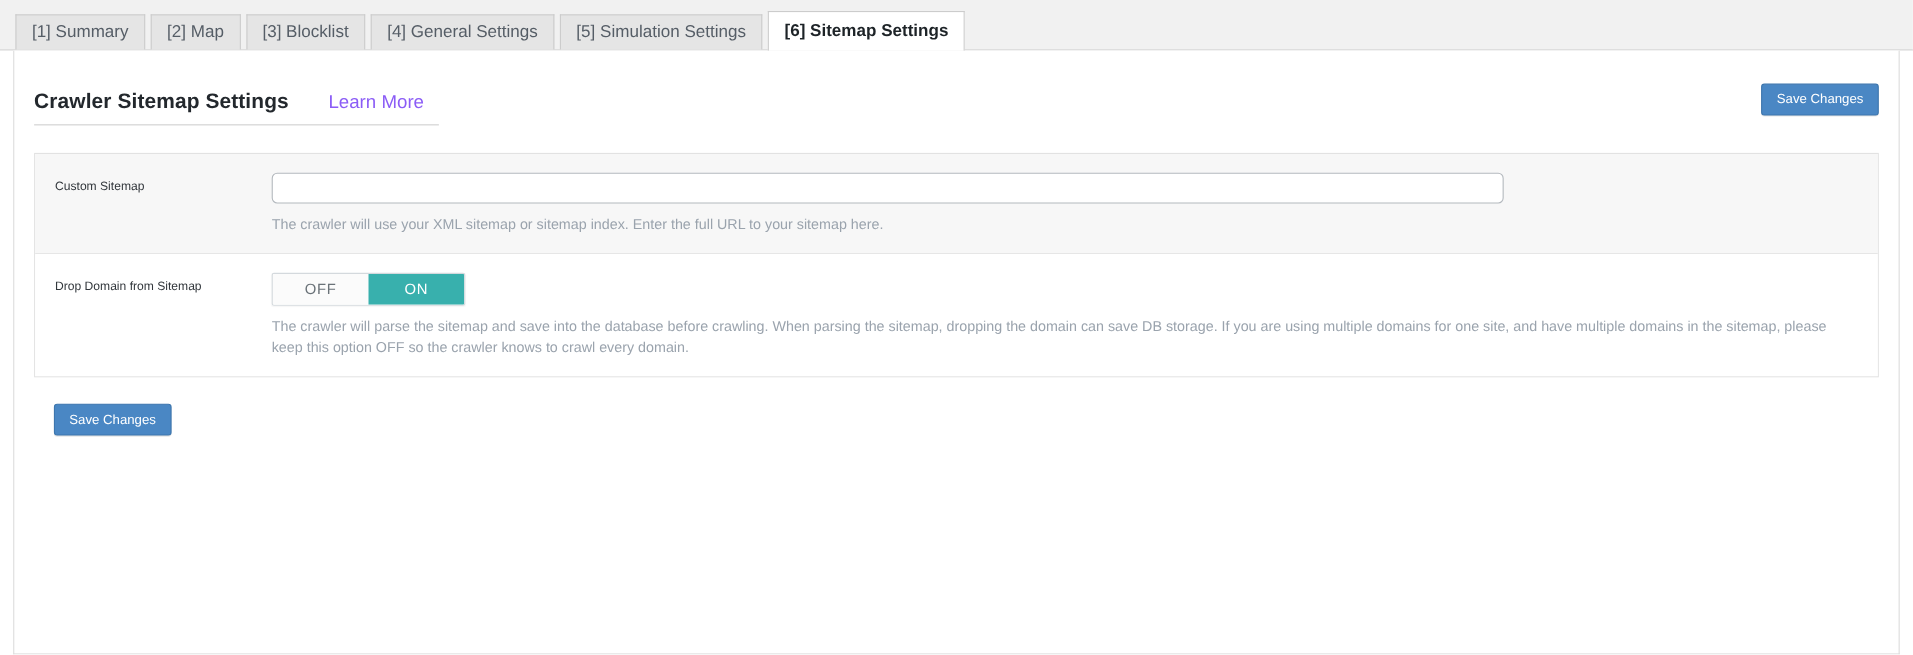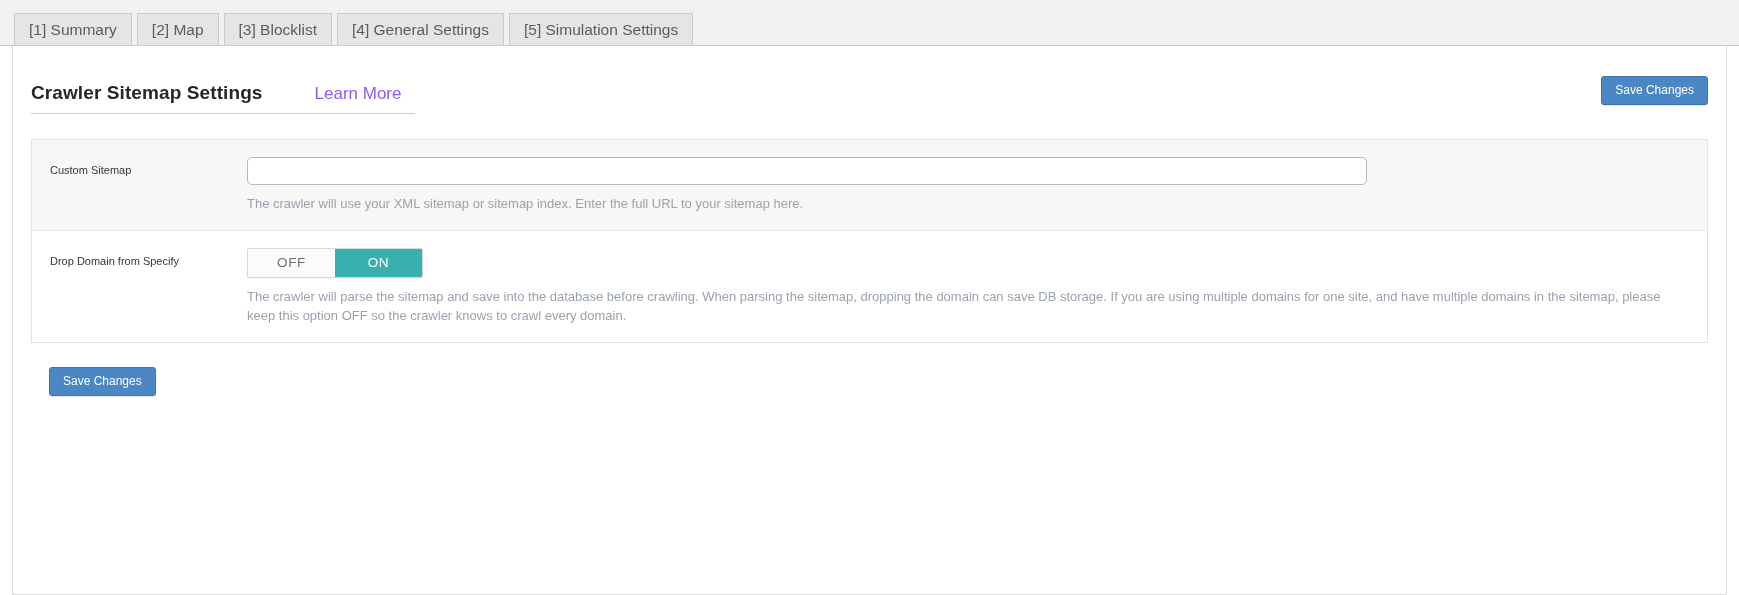--- a/index.html
+++ b/index.html
@@ -70,22 +70,22 @@
   
   .header-row {
     position: relative;
     display: flex;
     align-items: center;
     padding: 30px 0 0 0;
     height: 74px;
   }
   .title-group {
     display: flex;
-    align-items: flex-end;
-    gap: 52px;
+    align-items: center;
+    gap: 36px;
     border-bottom: 1px solid #cfcfcf;
     padding-bottom: 9px;
     padding-right: 14px;
   }
   .page-title {
     font-size: 19px;
     font-weight: bold;
     color: #23282d;
     letter-spacing: 0.1px;
   }
@@ -233,20 +233,23 @@
   </div>
   <div class="tab">
     <span>[3] Blocklist</span>
   </div>
   <div class="tab">
     <span>[4] General Settings</span>
   </div>
   <div class="tab">
     <span>[5] Simulation Settings</span>
   </div>
+  <div class="tab active">
+    <span>[6] Sitemap Settings</span>
+  </div>
 </div>
 
 <div class="page">
   <div class="panel">
 
     <div class="header-row">
       <div class="title-group">
         <span class="page-title">Crawler Sitemap Settings</span>
         <a class="learn-more">Learn More</a>
       </div>
@@ -257,21 +260,21 @@
 
       <div class="srow alt">
         <div class="slabel">Custom Sitemap</div>
         <div class="sfield">
           <input class="text-input" type="text" value="" style="">
           <div class="help">The crawler will use your XML sitemap or sitemap index. Enter the full URL to your sitemap here.</div>
         </div>
       </div>
 
       <div class="srow plain">
-        <div class="slabel">Drop Domain from Specify</div>
+        <div class="slabel">Drop Domain from Sitemap</div>
         <div class="sfield">
           <div class="toggle">
             <div class="opt">OFF</div>
             <div class="opt on">ON</div>
           </div>
           <div class="help">The crawler will parse the sitemap and save into the database before crawling. When parsing the sitemap, dropping the domain can save DB storage. If you are using multiple domains for one site, and have multiple domains in the sitemap, please keep this option OFF so the crawler knows to crawl every domain.</div>
         </div>
       </div>
 
 

